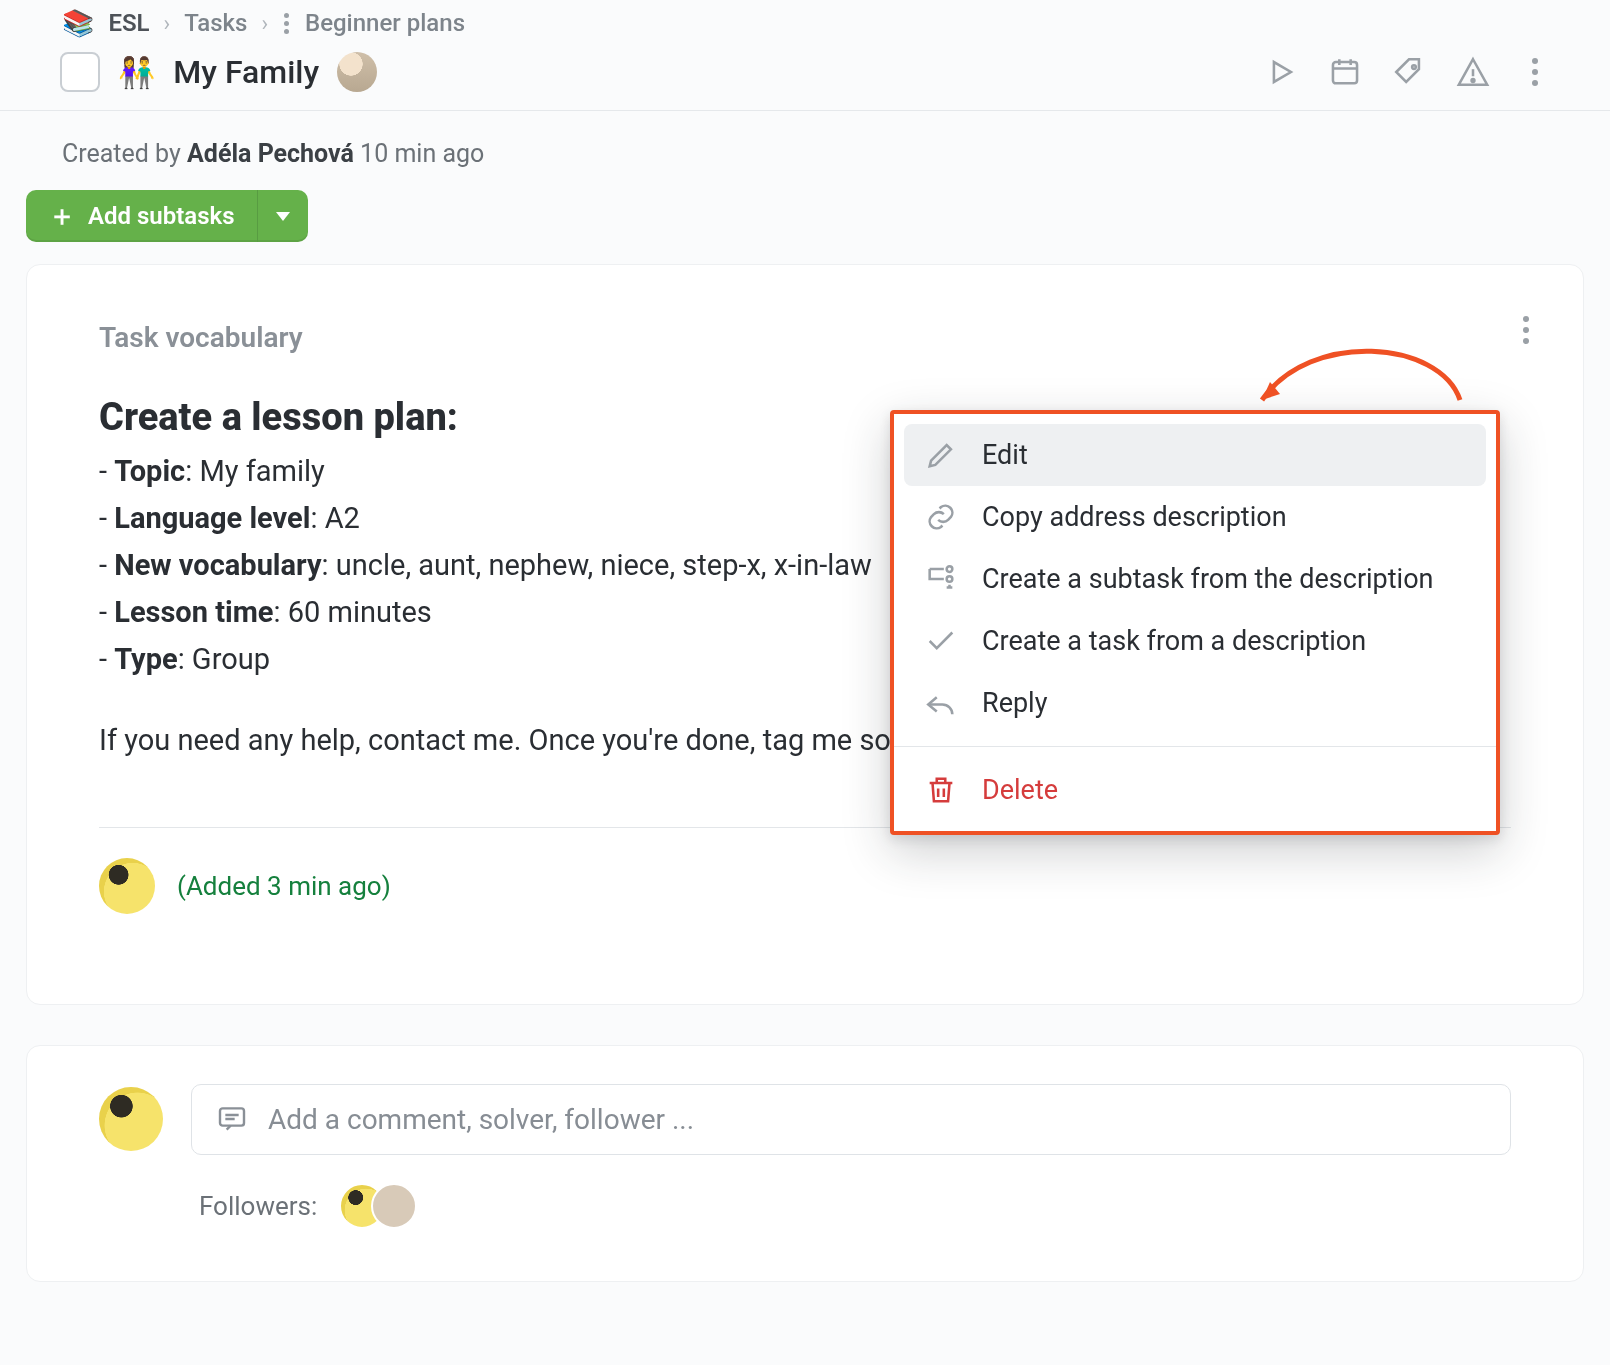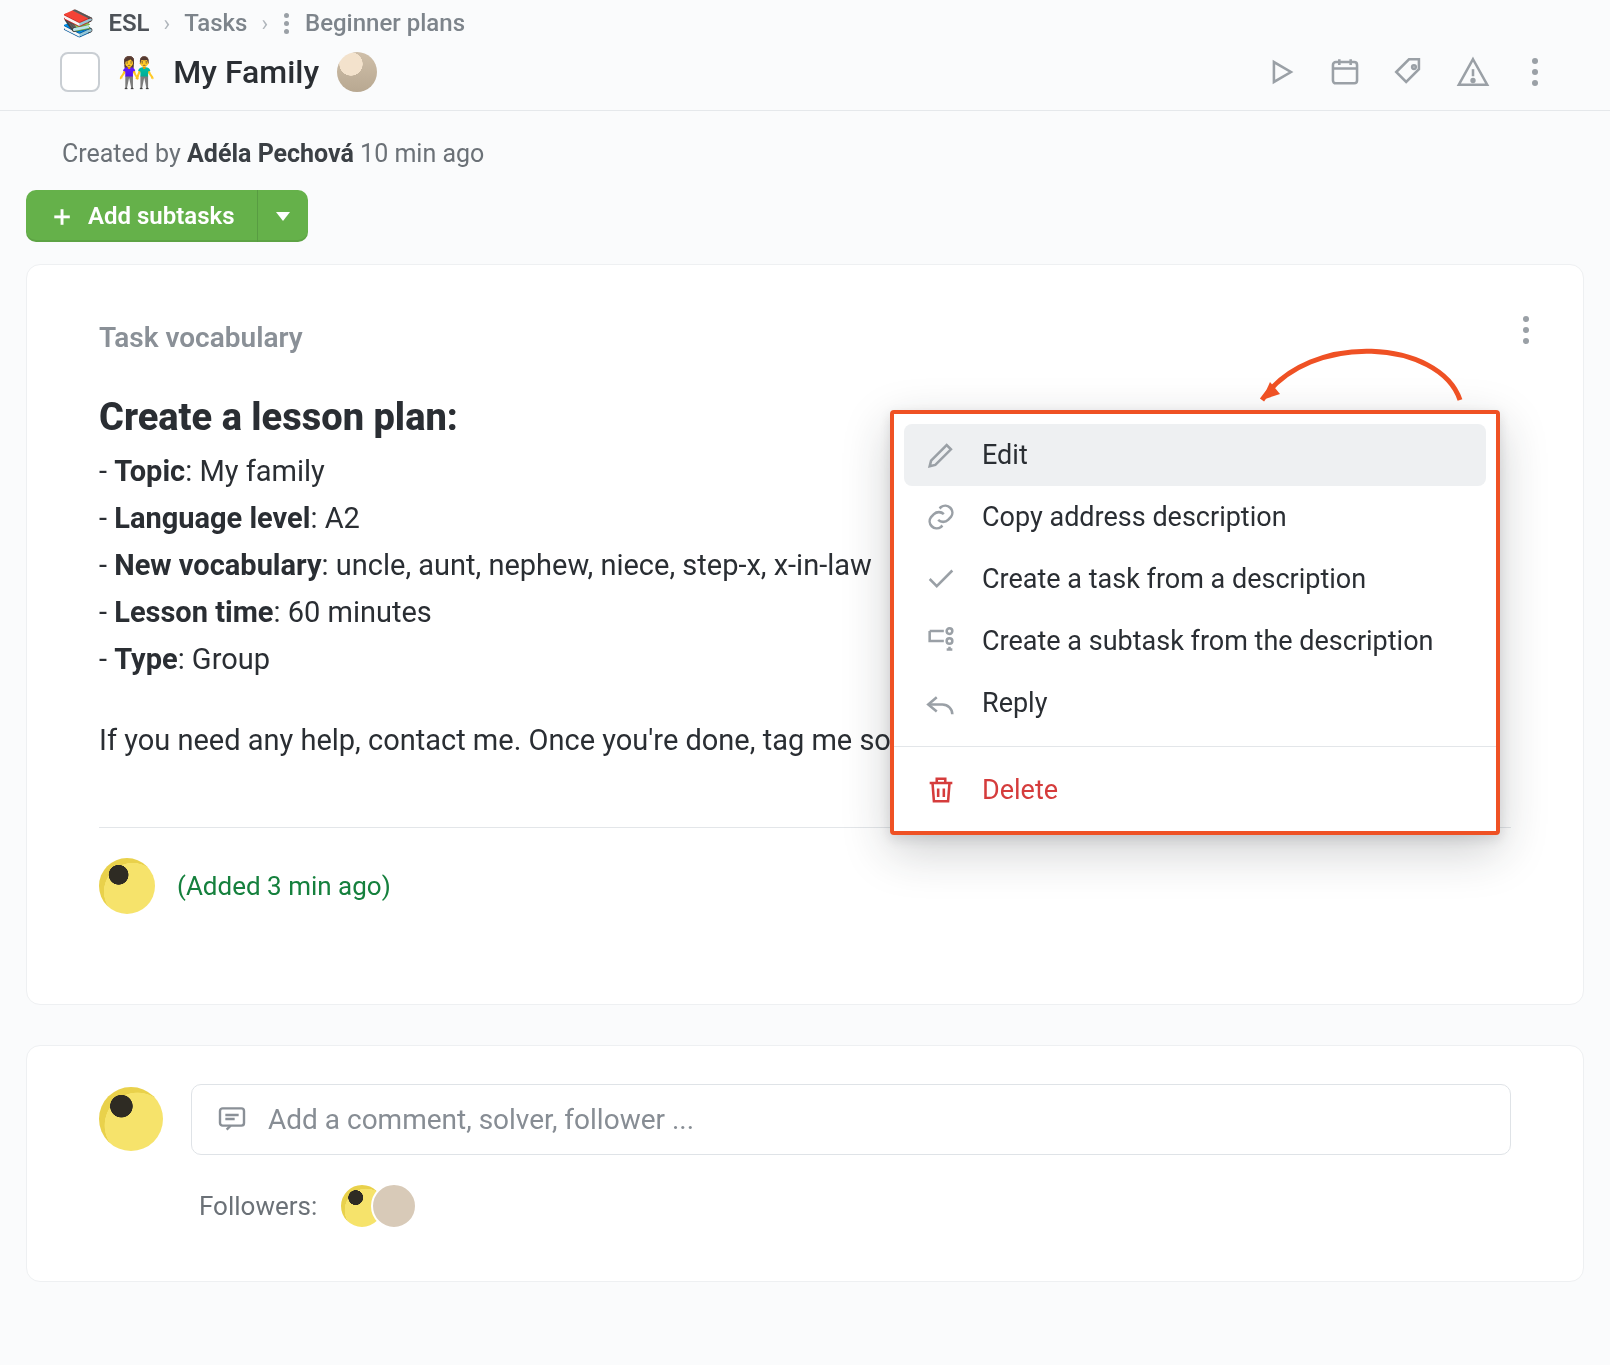--- a/index.html
+++ b/index.html
@@ -285,35 +285,35 @@
           <svg viewBox="0 0 24 24" fill="none" stroke="currentColor" stroke-width="1.8">
               <path d="M10 14a5 5 0 0 0 7 0l2-2a5 5 0 0 0-7-7l-1 1"></path>
               <path d="M14 10a5 5 0 0 0-7 0l-2 2a5 5 0 0 0 7 7l1-1"></path>
             </svg>
         </span>
         <span>Copy address description</span>
       </li>
       <li class="ctx-item">
         <span class="mi">
           <svg viewBox="0 0 24 24" fill="none" stroke="currentColor" stroke-width="1.8">
-              <path d="M4 12l5 5L20 6"></path>
-            </svg>
-        </span>
-        <span>Create a task from a description</span>
-      </li>
-      <li class="ctx-item">
-        <span class="mi">
-          <svg viewBox="0 0 24 24" fill="none" stroke="currentColor" stroke-width="1.8">
               <path d="M4 5h10M4 5v7h10"></path>
               <circle cx="18" cy="5" r="2"></circle>
               <circle cx="18" cy="12" r="2"></circle>
               <path d="M18 18v-2M16 18h4"></path>
             </svg>
         </span>
         <span>Create a subtask from the description</span>
+      </li>
+      <li class="ctx-item">
+        <span class="mi">
+          <svg viewBox="0 0 24 24" fill="none" stroke="currentColor" stroke-width="1.8">
+              <path d="M4 12l5 5L20 6"></path>
+            </svg>
+        </span>
+        <span>Create a task from a description</span>
       </li>
       <li class="ctx-item">
         <span class="mi">
           <svg viewBox="0 0 24 24" fill="none" stroke="currentColor" stroke-width="1.8">
               <path d="M9 8L3 13l6 5"></path>
               <path d="M3 13h10a7 7 0 0 1 7 7"></path>
             </svg>
         </span>
         <span>Reply</span>
       </li>

